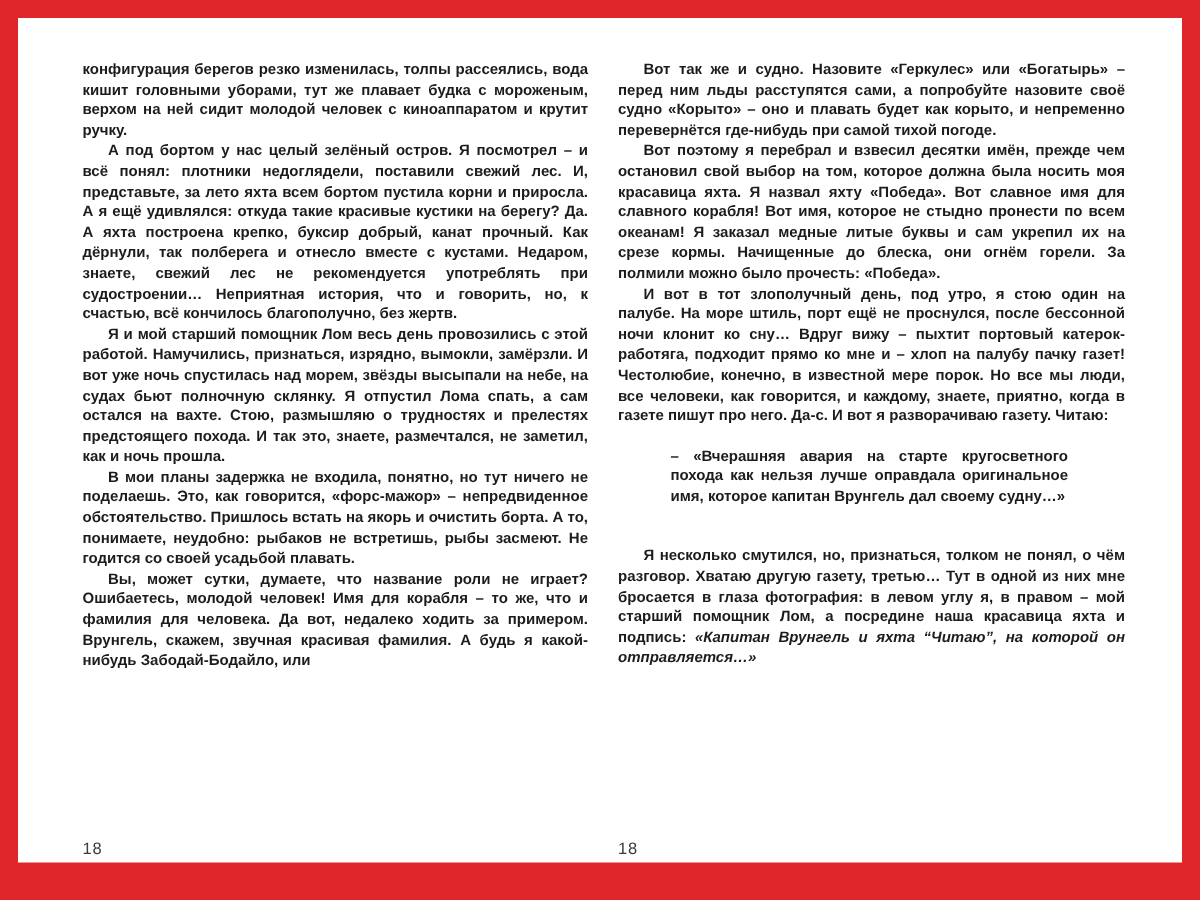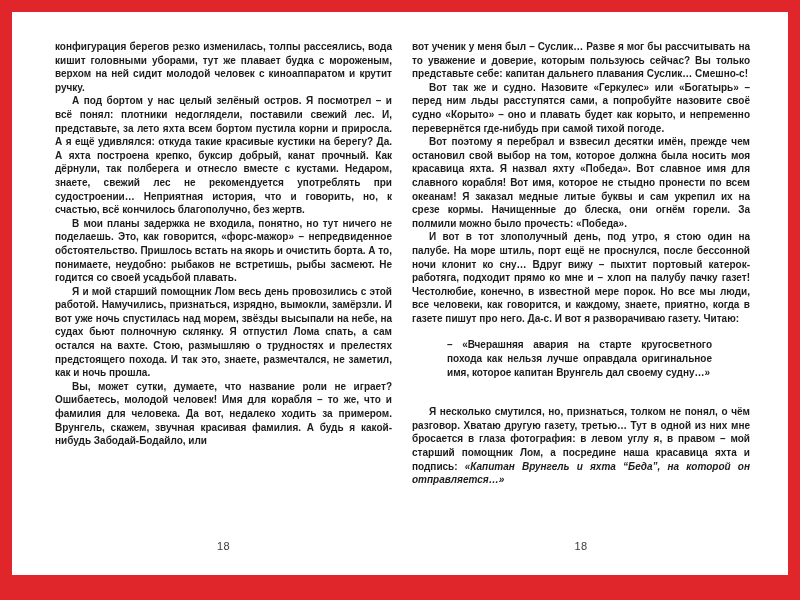--- a/index.html
+++ b/index.html
@@ -36,53 +36,52 @@
   }
   .page-text p { text-indent: 17px; }
   .page-text p.no-indent { text-indent: 0; }
   .quote {
     margin: 13px 38px 26px 35px;
     text-align: justify;
   }
   .final-italic { font-style: italic; }
   .page-number {
     position: absolute;
-    bottom: 23px;
+    bottom: 3px;
     width: 100%;
-    text-align: center;
+    text-align: left;
     font-size: 11px;
     color: #3a3a3a;
     letter-spacing: 0.5px;
   }
   .page-left  .page-number { left: 43px; width: 337px; }
   .page-right .page-number { left: 2px;  width: 338px; }
 </style>
 </head>
 <body>
 
 <div class="reader-bg">
   <div class="spread">
 
     <div class="page page-left">
       <div class="page-text">
         <p class="no-indent">конфигурация берегов резко изменилась, толпы рассеялись, вода кишит головными уборами, тут же плавает будка с мороженым, верхом на ней сидит молодой человек с киноаппаратом и крутит ручку.</p>
         <p>А под бортом у нас целый зелёный остров. Я посмотрел – и всё понял: плотники недоглядели, поставили свежий лес. И, представьте, за лето яхта всем бортом пустила корни и приросла. А я ещё удивлялся: откуда такие красивые кустики на берегу? Да. А яхта построена крепко, буксир добрый, канат прочный. Как дёрнули, так полберега и отнесло вместе с кустами. Недаром, знаете, свежий лес не рекомендуется употреблять при судостроении… Неприятная история, что и говорить, но, к счастью, всё кончилось благополучно, без жертв.</p>
+        <p>Я и мой старший помощник Лом весь день провозились с этой работой. Намучились, признаться, изрядно, вымокли, замёрзли. И вот уже ночь спустилась над морем, звёзды высыпали на небе, на судах бьют полночную склянку. Я отпустил Лома спать, а сам остался на вахте. Стою, размышляю о трудностях и прелестях предстоящего похода. И так это, знаете, размечтался, не заметил, как и ночь прошла.</p>
         <p>В мои планы задержка не входила, понятно, но тут ничего не поделаешь. Это, как говорится, «форс-мажор» – непредвиденное обстоятельство. Пришлось встать на якорь и очистить борта. А то, понимаете, неудобно: рыбаков не встретишь, рыбы засмеют. Не годится со своей усадьбой плавать.</p>
-        <p>Я и мой старший помощник Лом весь день провозились с этой работой. Намучились, признаться, изрядно, вымокли, замёрзли. И вот уже ночь спустилась над морем, звёзды высыпали на небе, на судах бьют полночную склянку. Я отпустил Лома спать, а сам остался на вахте. Стою, размышляю о трудностях и прелестях предстоящего похода. И так это, знаете, размечтался, не заметил, как и ночь прошла.</p>
         <p>Вы, может сутки, думаете, что название роли не играет? Ошибаетесь, молодой человек! Имя для корабля – то же, что и фамилия для человека. Да вот, недалеко ходить за примером. Врунгель, скажем, звучная красивая фамилия. А будь я какой-нибудь Забодай-Бодайло, или</p>
       </div>
       <div class="page-number">18</div>
     </div>
 
     <div class="page page-right">
       <div class="page-text">
-        <p class="no-indent">вот ученик у меня был – Суслик… Разве я мог бы рассчитывать на то уважение и доверие, которым пользуюсь сейчас? Вы только представьте себе: капитан дальнего плавания Суслик… Смешно-с!</p>
         <p>Вот так же и судно. Назовите «Геркулес» или «Богатырь» – перед ним льды расступятся сами, а попробуйте назовите своё судно «Корыто» – оно и плавать будет как корыто, и непременно перевернётся где-нибудь при самой тихой погоде.</p>
         <p>Вот поэтому я перебрал и взвесил десятки имён, прежде чем остановил свой выбор на том, которое должна была носить моя красавица яхта. Я назвал яхту «Победа». Вот славное имя для славного корабля! Вот имя, которое не стыдно пронести по всем океанам! Я заказал медные литые буквы и сам укрепил их на срезе кормы. Начищенные до блеска, они огнём горели. За полмили можно было прочесть: «Победа».</p>
         <p>И вот в тот злополучный день, под утро, я стою один на палубе. На море штиль, порт ещё не проснулся, после бессонной ночи клонит ко сну… Вдруг вижу – пыхтит портовый катерок-работяга, подходит прямо ко мне и – хлоп на палубу пачку газет! Честолюбие, конечно, в известной мере порок. Но все мы люди, все человеки, как говорится, и каждому, знаете, приятно, когда в газете пишут про него. Да-с. И вот я разворачиваю газету. Читаю:</p>
         <div class="quote">– «Вчерашняя авария на старте кругосветного похода как нельзя лучше оправдала оригинальное имя, которое капитан Врунгель дал своему судну…»</div>
-        <p><span>Я несколько смутился, но, признаться, толком не понял, о чём разговор. Хватаю другую газету, третью… Тут в одной из них мне бросается в глаза фотография: в левом углу я, в правом – мой старший помощник Лом, а посредине наша красавица яхта и подпись: </span><span class="final-italic">«Капитан Врунгель и яхта “Беда”, на которой он отправляется…»</span></p>
+        <p><span>Я несколько смутился, но, признаться, толком не понял, о чём разговор. Хватаю другую газету, третью… Тут в одной из них мне бросается в глаза фотография: в левом углу я, в правом – мой старший помощник Лом, а посредине наша красавица яхта и подпись: </span><span class="final-italic">«Капитан Врунгель и яхта “Читаю”, на которой он отправляется…»</span></p>
       </div>
       <div class="page-number">18</div>
     </div>
 
   </div>
 </div>
 
 </body></html>

